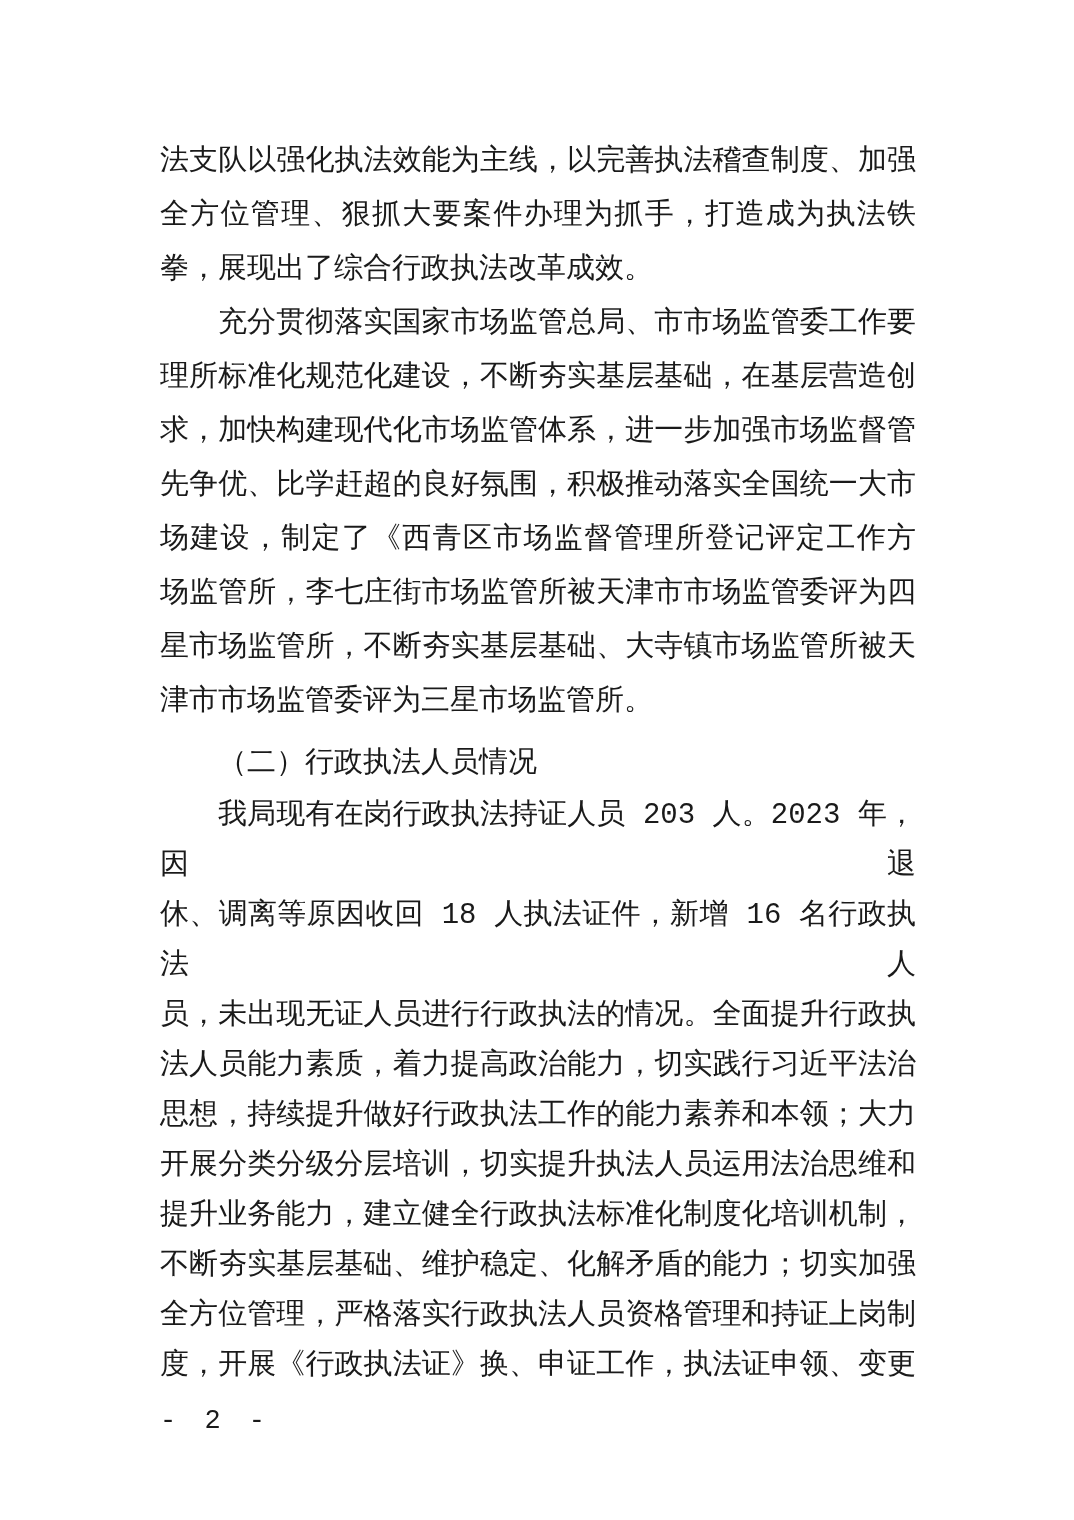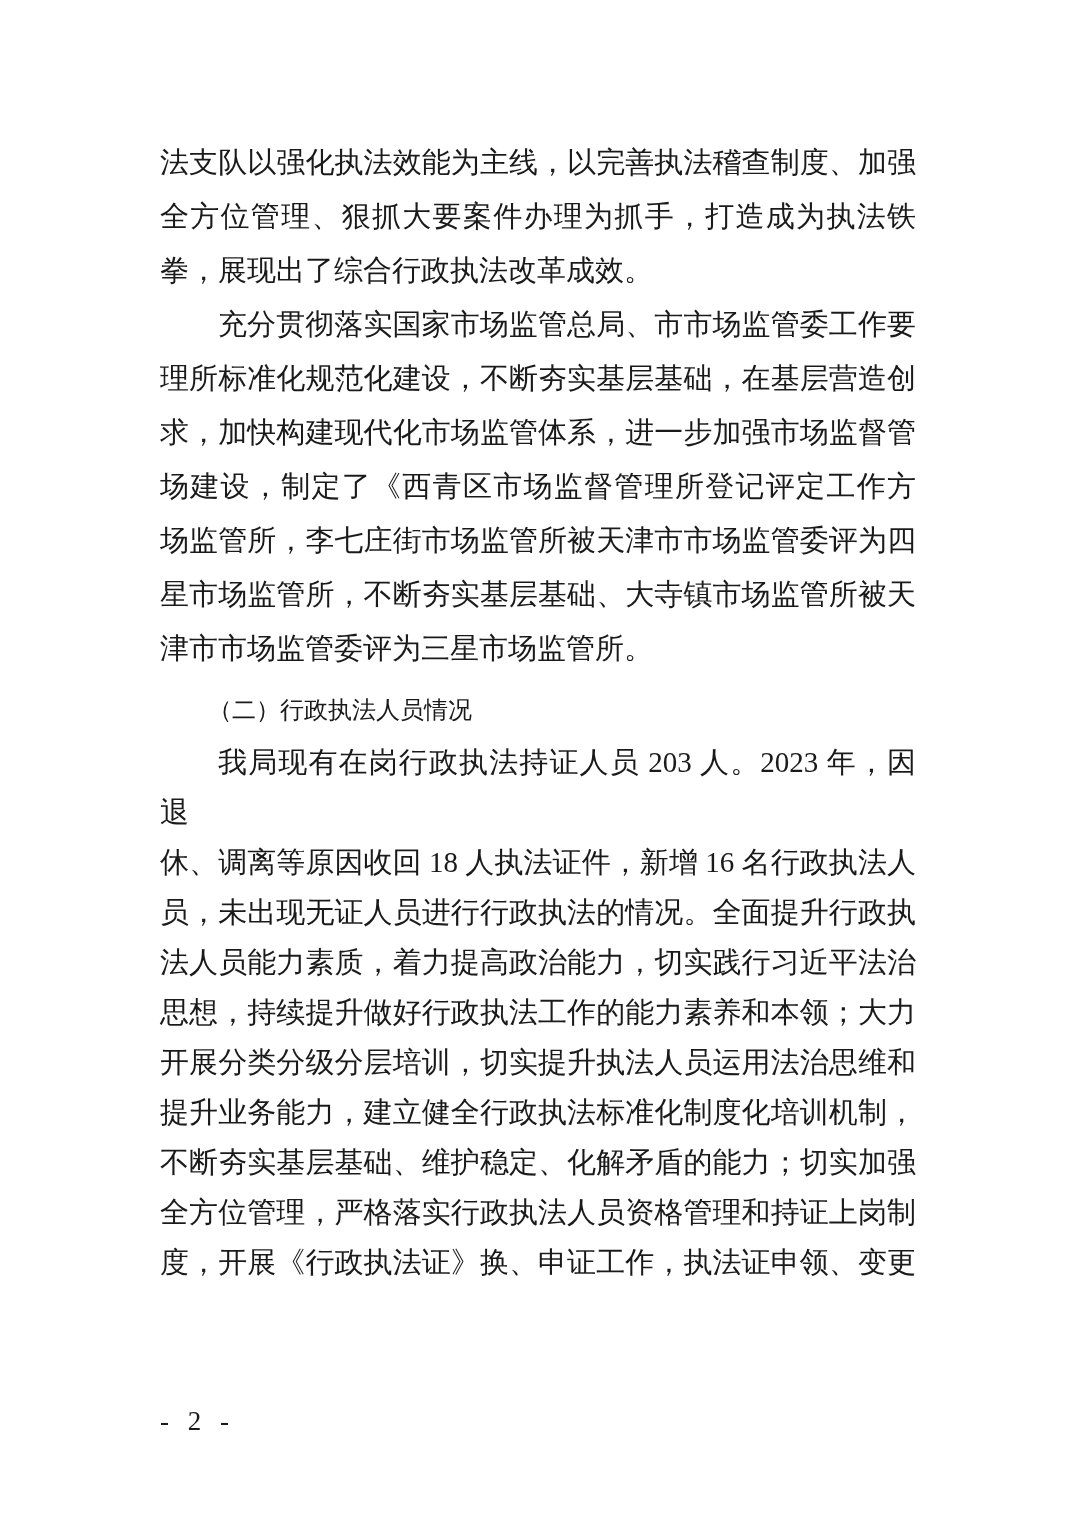--- a/index.html
+++ b/index.html
@@ -6,41 +6,41 @@
     margin: 0;
     padding: 0;
     background: #ffffff;
   }
   .page {
     position: relative;
     width: 1074px;
     height: 1460px;
     background: #ffffff;
     color: #1a1a1a;
-    font-family: Liberation Serif, serif;
+    font-family: Liberation Mono, monospace;
     overflow: hidden;
   }
   .textblock {
     position: absolute;
     left: 160px;
     top: 135px;
     width: 756px;
   }
   .line {
     font-size: 29px;
     text-align: justify;
     text-align-last: justify;
     white-space: normal;
   }
   .para1 .line { line-height: 54px; }
   .para2 .line { line-height: 50px; }
   .line.end { text-align-last: left; }
   .line.indent { text-indent: 2em; }
   .heading {
-    font-size: 24px;
+    font-size: 29px;
     line-height: 50px;
     margin-top: 10px;
     text-align: center;
     text-align-last: left;
     text-indent: 2em;
     font-weight: 500;
   }
   .para2 { margin-top: 2px; }
   .page-number {
     position: absolute;
@@ -57,20 +57,21 @@
 <div class="page">
   <div class="textblock">
 
     <div class="para1">
       <div class="line">法支队以强化执法效能为主线，以完善执法稽查制度、加强</div>
       <div class="line">全方位管理、狠抓大要案件办理为抓手，打造成为执法铁</div>
       <div class="line end">拳，展现出了综合行政执法改革成效。</div>
       <div class="line indent">充分贯彻落实国家市场监管总局、市市场监管委工作要</div>
       <div class="line">理所标准化规范化建设，不断夯实基层基础，在基层营造创</div>
       <div class="line">求，加快构建现代化市场监管体系，进一步加强市场监督管</div>
+      <div class="line">先争优、比学赶超的良好氛围，积极推动落实全国统一大市</div>
       <div class="line">场建设，制定了《西青区市场监督管理所登记评定工作方</div>
       <div class="line">场监管所，李七庄街市场监管所被天津市市场监管委评为四</div>
       <div class="line">星市场监管所，不断夯实基层基础、大寺镇市场监管所被天</div>
       <div class="line end">津市市场监管委评为三星市场监管所。</div>
     </div>
 
     <div class="heading">（二）行政执法人员情况</div>
 
     <div class="para2">
       <div class="line indent">我局现有在岗行政执法持证人员 203 人。2023 年，因退</div>

